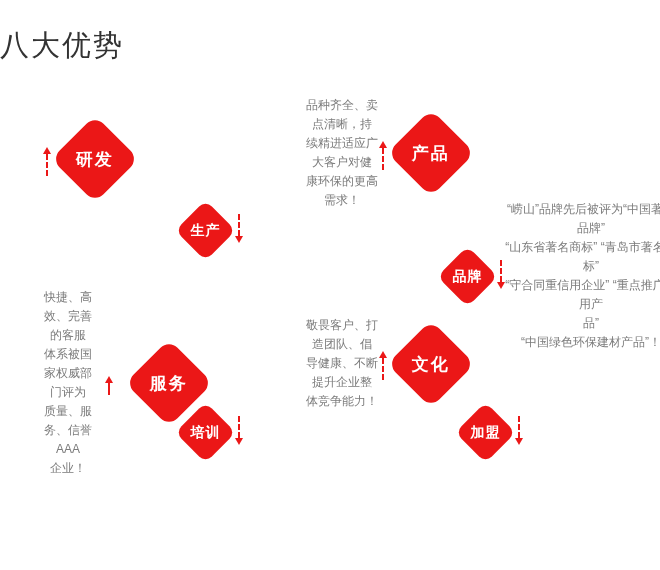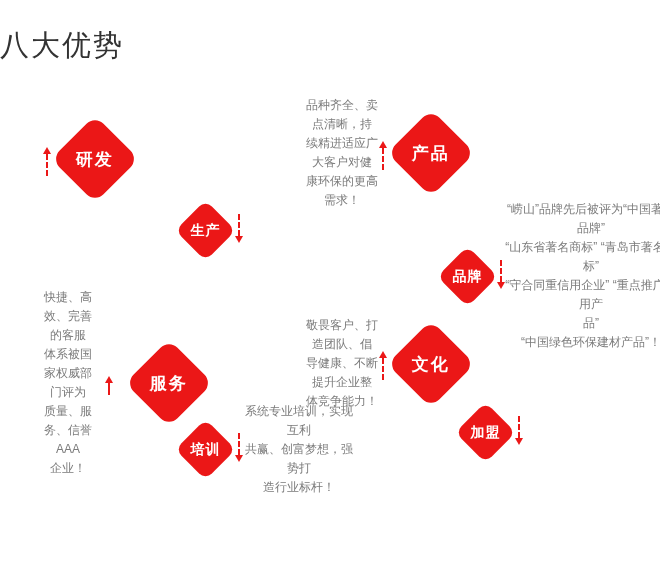--- a/index.html
+++ b/index.html
@@ -137,23 +137,20 @@
   <div class="unit u6">
     <div class="dbox small">
       <div class="dshape">
         <span class="dlabel">培训</span>
       </div>
     </div>
     <div class="arrow below-diamond">
       <span class="line"></span>
       <span class="head-down"></span>
     </div>
-    <div class="desc">系统专业培训，实现互利
-共赢、创富梦想，强势打
-造行业标杆！</div>
   </div>
 
   <div class="unit u7">
     <div class="desc">敬畏客户、打造团队、倡
 导健康、不断提升企业整
 体竞争能力！</div>
     <div class="arrow above-diamond">
       <span class="head-up"></span>
       <span class="line"></span>
     </div>

